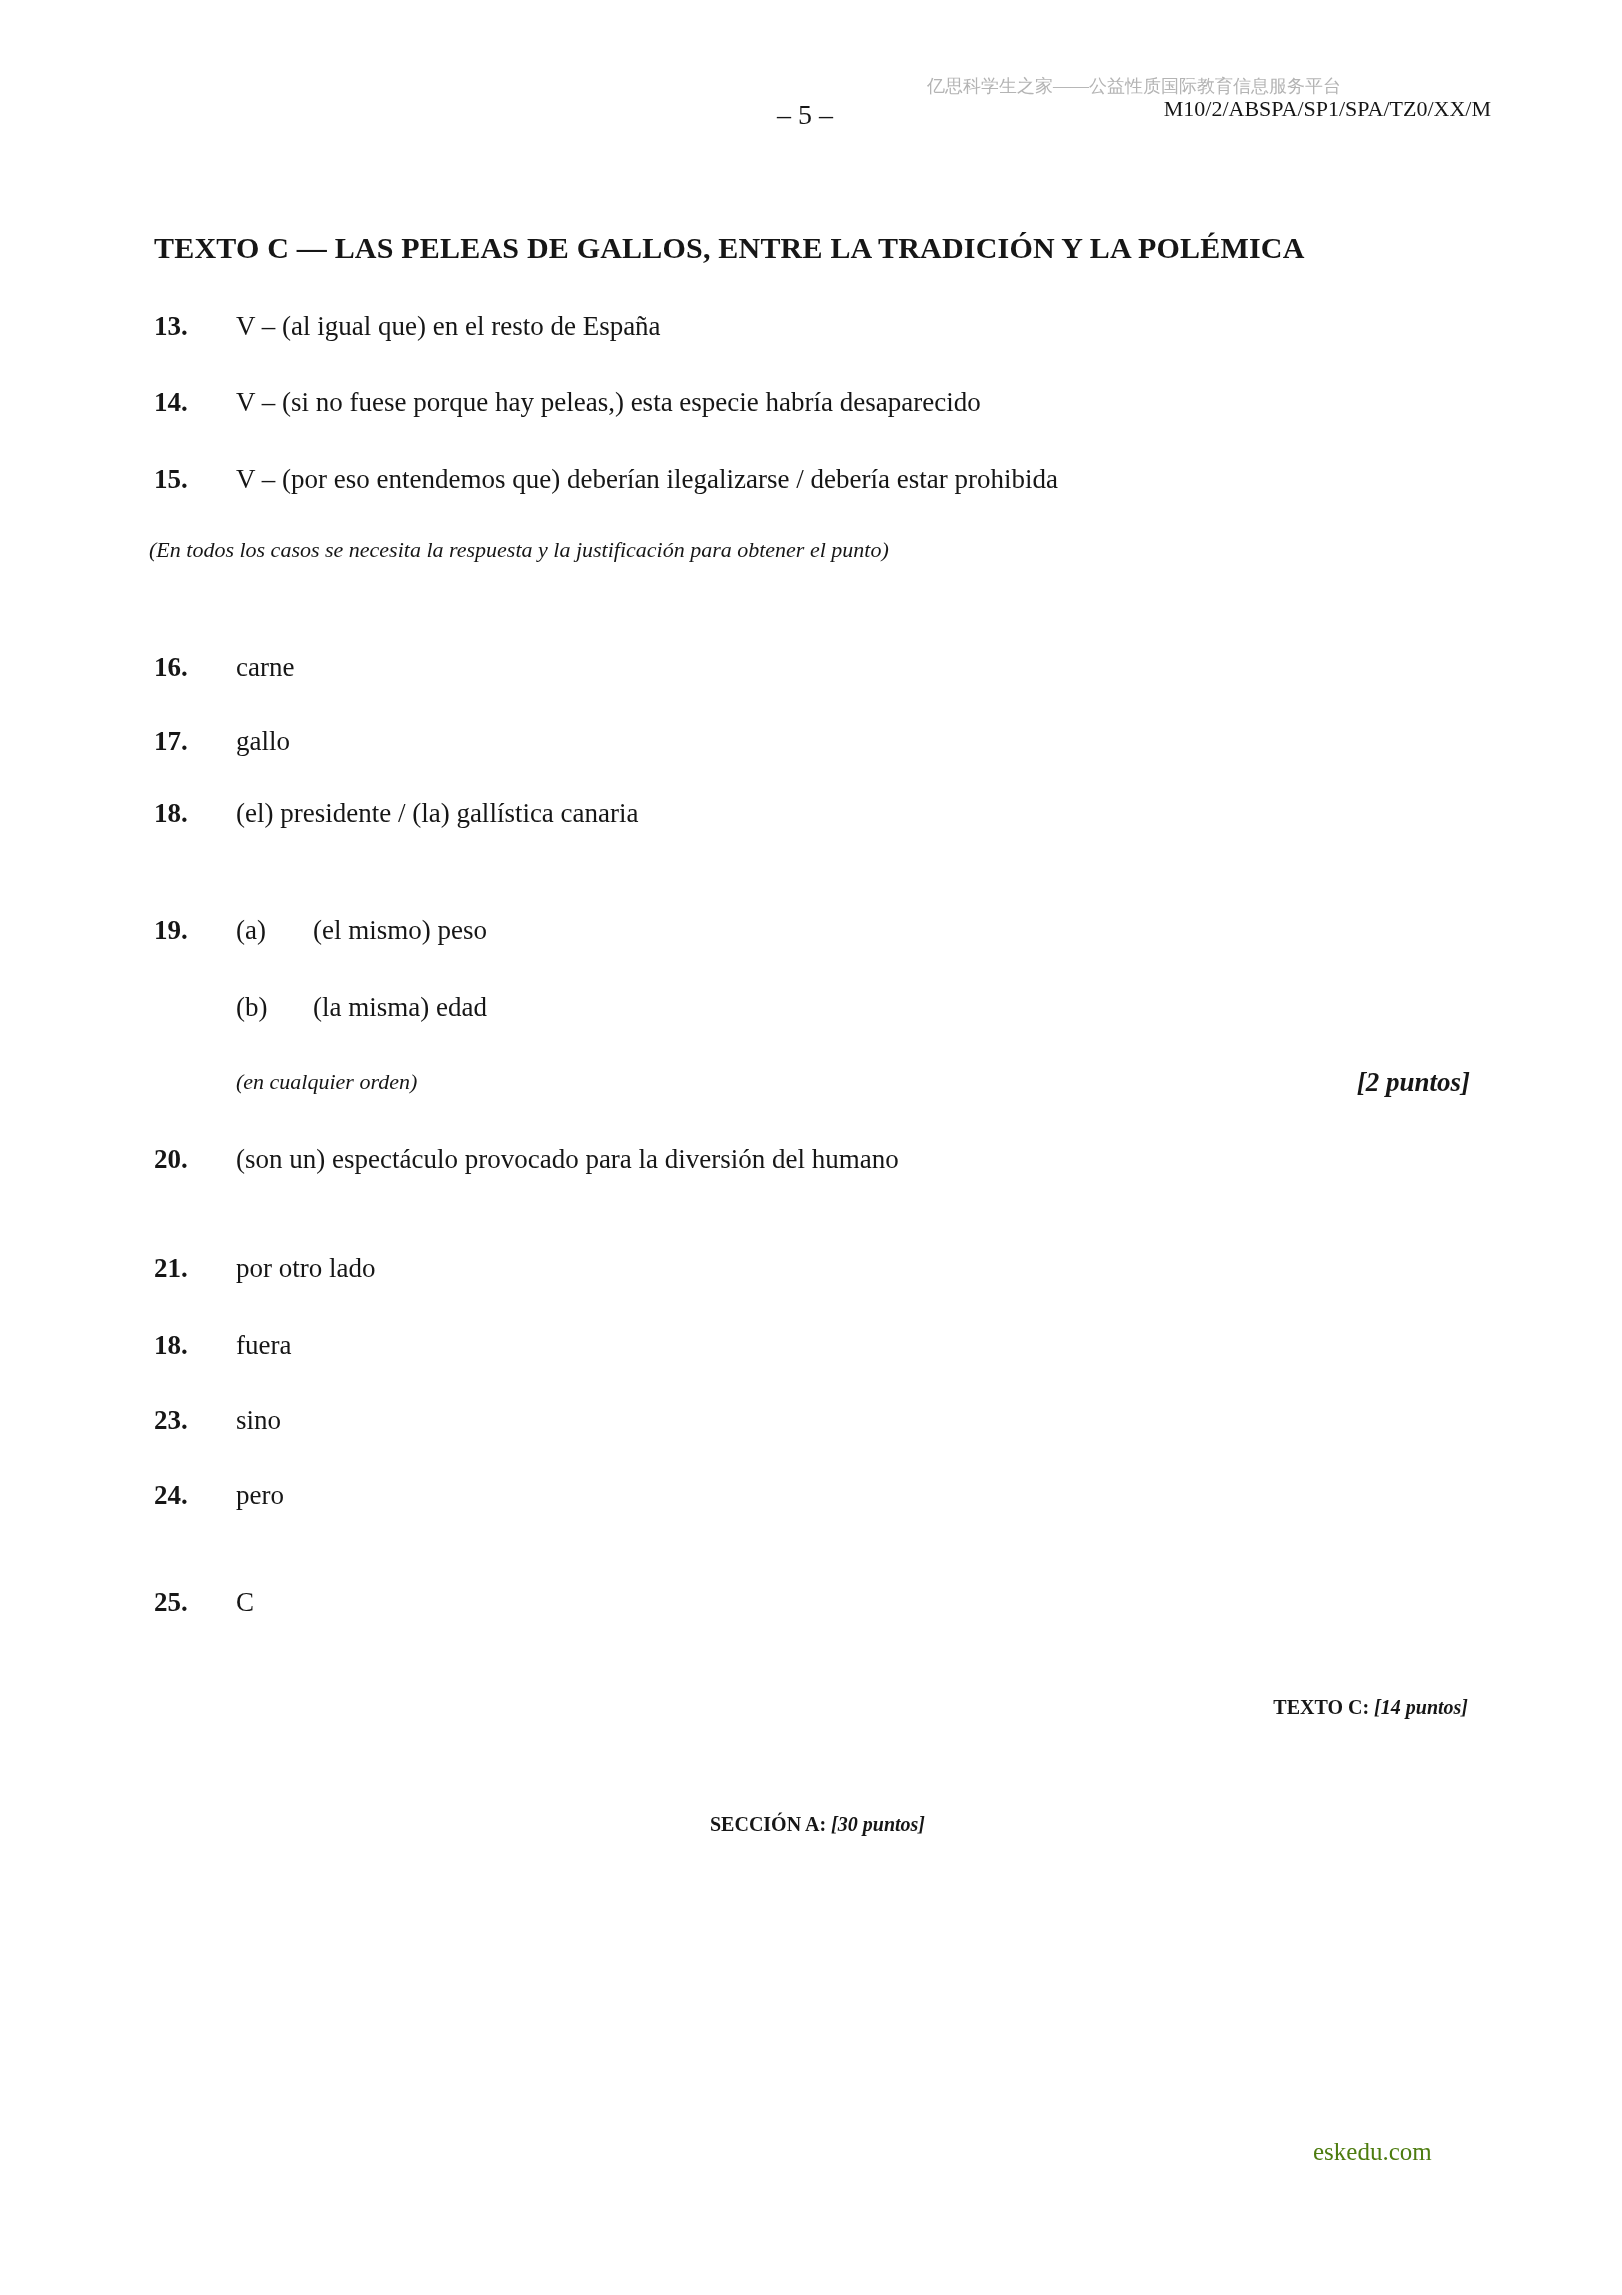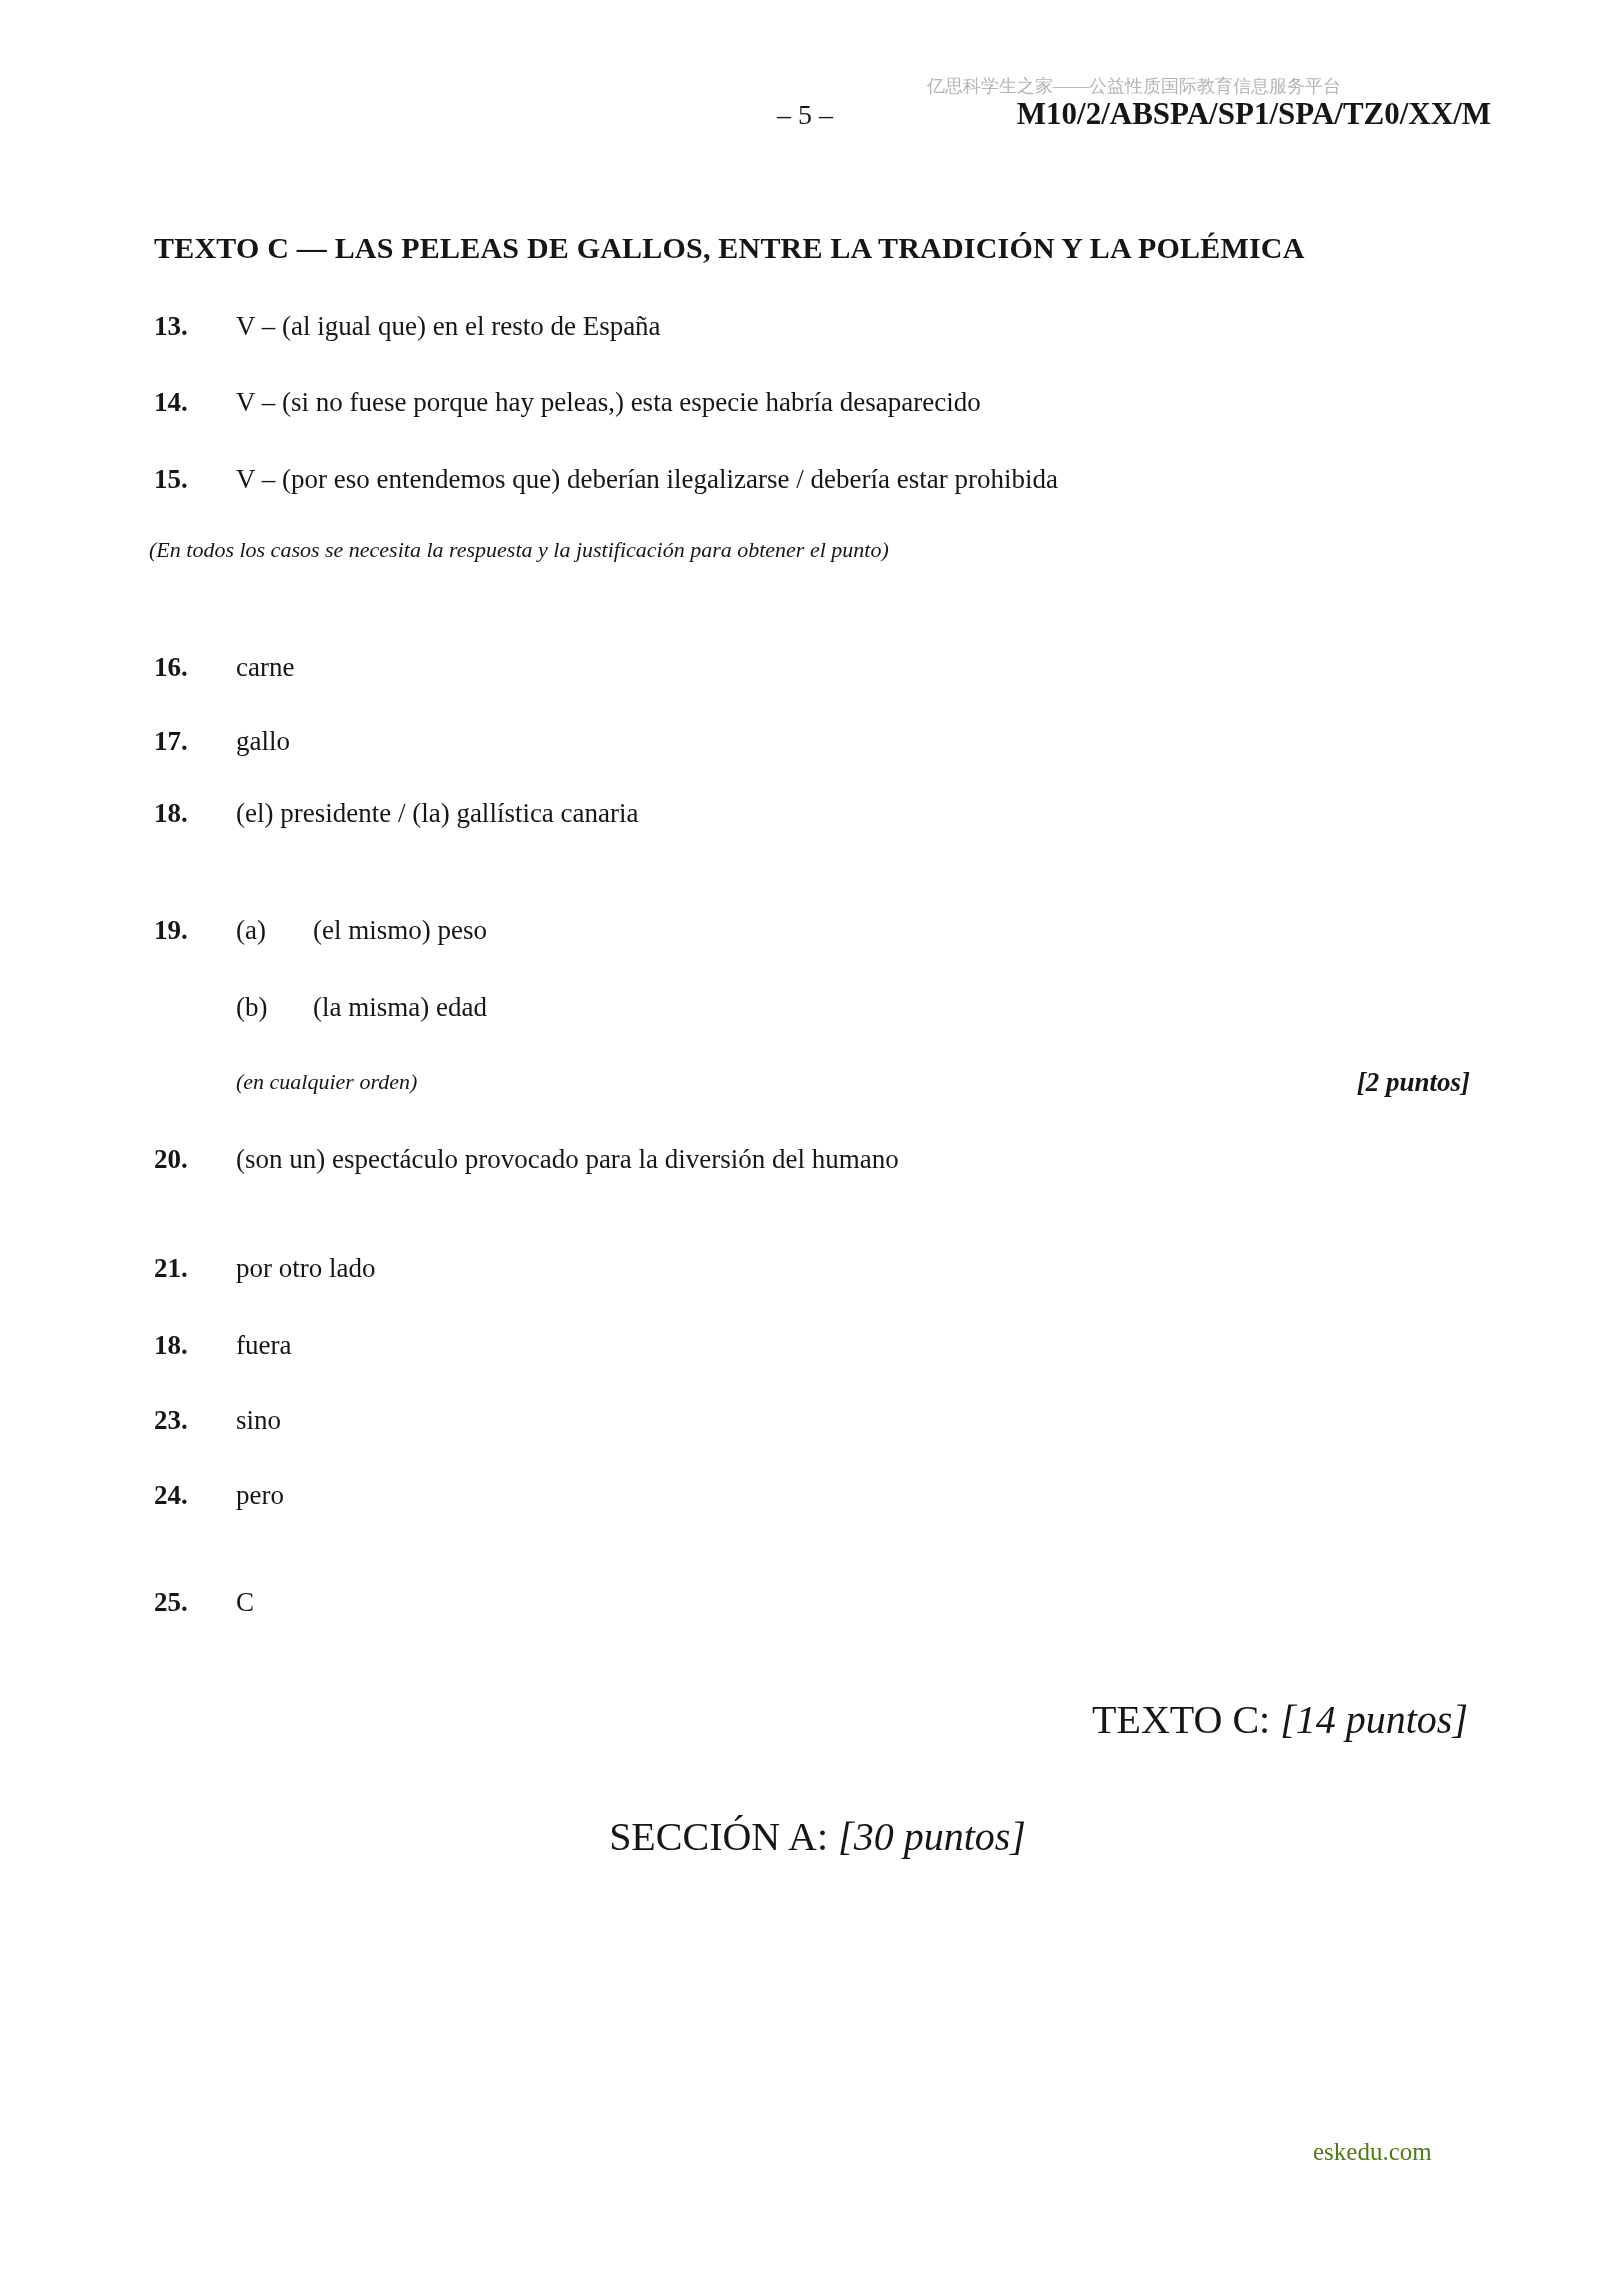--- a/index.html
+++ b/index.html
@@ -12,34 +12,34 @@
     font-family:"Liberation Serif", serif;
     color:#161616;
   }
   .abs{position:absolute;white-space:nowrap;}
   .watermark{
     font-size:18px;
     color:#b4b4b4;
     letter-spacing:0px;
   }
   .pagenum{font-size:28px;}
-  .papercode{font-size:31px;font-weight:bold;}
+  .papercode{font-size:22px;}
   .doc-title{font-size:30px;font-weight:bold;letter-spacing:0.2px;}
   .row{
     position:absolute;
     left:154px;right:153px;
     font-size:27px;line-height:34px;
   }
   .row .num{position:absolute;left:0;top:0;font-weight:bold;}
   .row .txt{position:absolute;left:82px;top:0;white-space:nowrap;}
   .row .sublabel{position:absolute;left:82px;top:0;white-space:nowrap;}
   .row .subtxt{position:absolute;left:159px;top:0;white-space:nowrap;}
   .row .points{position:absolute;right:0;top:0;font-weight:bold;font-style:italic;}
   .italic-note{font-size:22px;font-style:italic;}
-  .totals-line{font-size:40px;font-weight:normal;}
+  .totals-line{font-size:20px;font-weight:bold;}
   .totals-line .pts{font-style:italic;}
   .footer-site{font-size:25px;color:#4d7c0f;}
 </style>
 </head>
 <body>
 
 <div class="page">
 
   <div class="abs watermark" style="left:927px;top:74px;">亿思科学生之家——公益性质国际教育信息服务平台</div>
 

